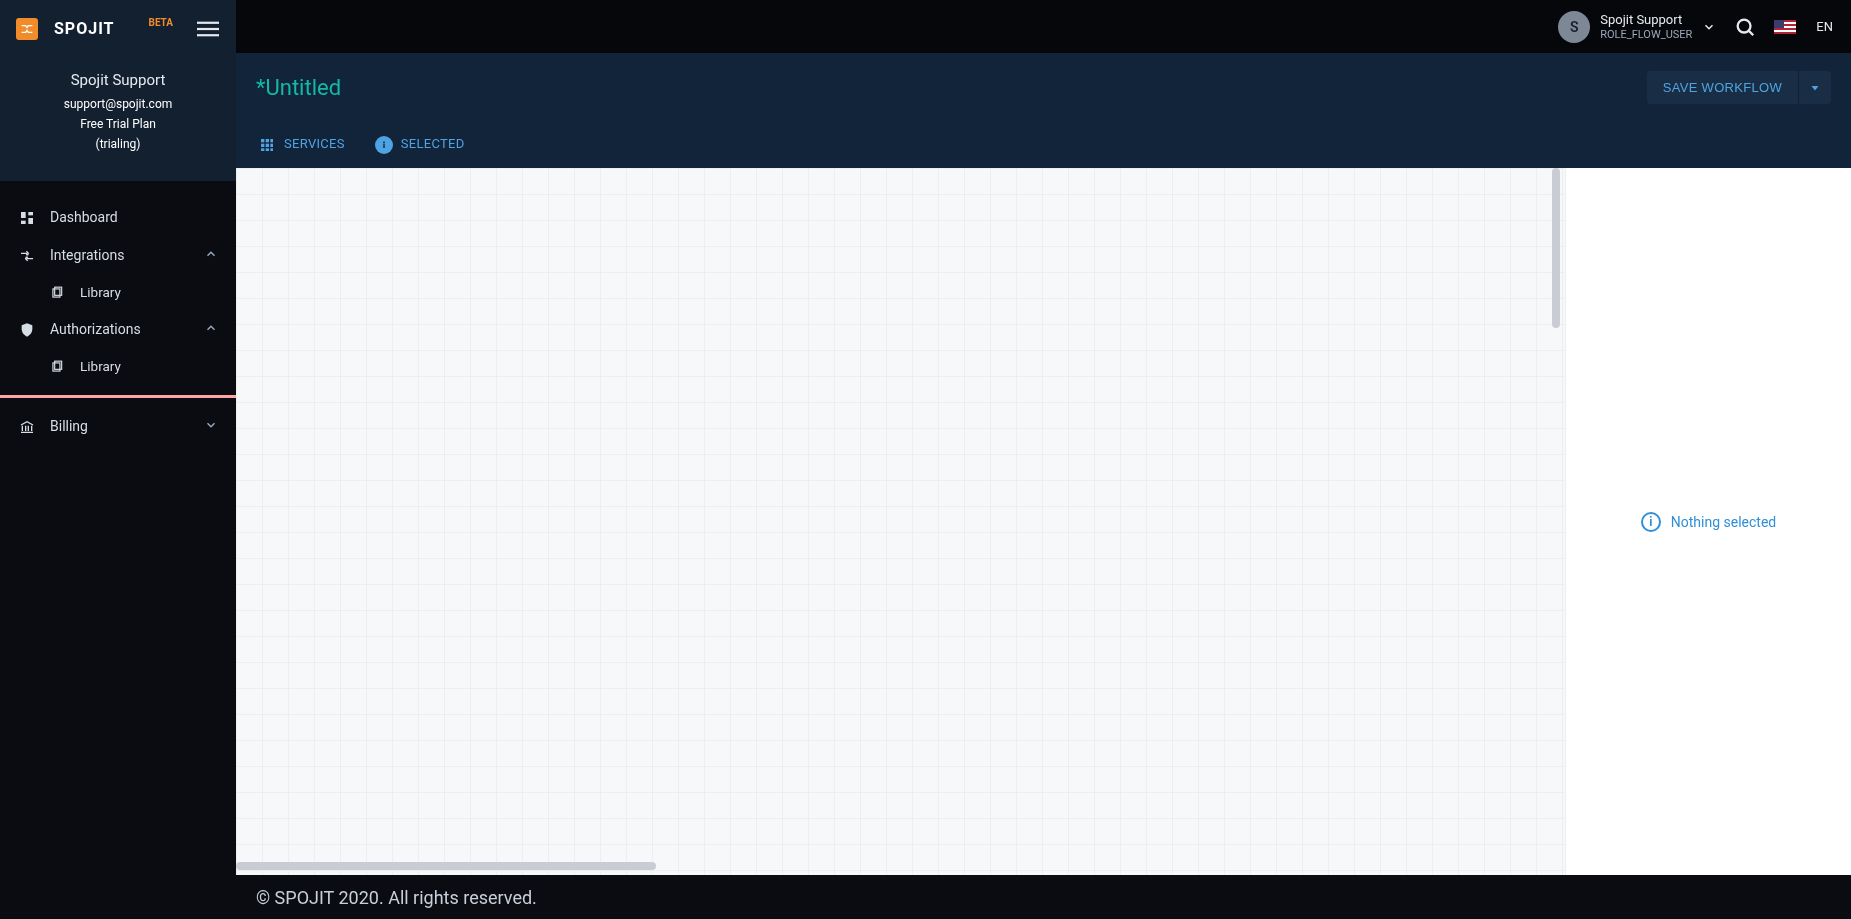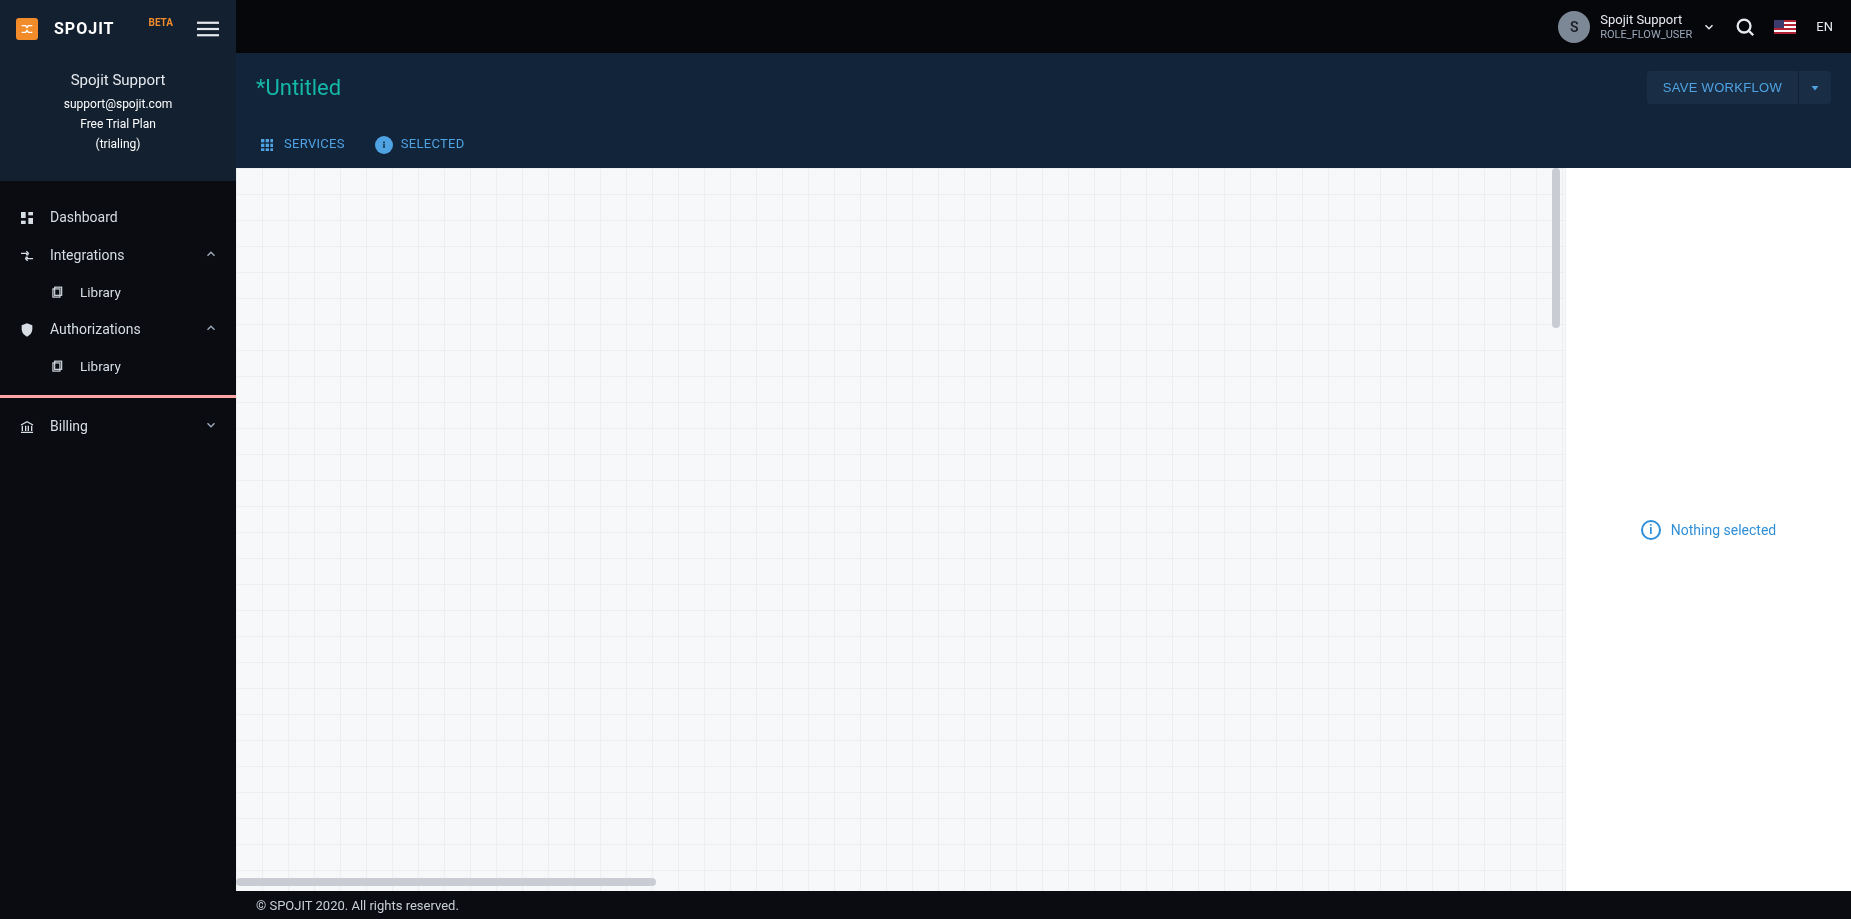--- a/index.html
+++ b/index.html
@@ -49,21 +49,21 @@
   .tab { display:flex; align-items:flex-start; gap:8px; color:#4fa3e3; font-size:13px; padding:10px 2px 14px 2px; cursor:pointer; letter-spacing:0.3px;}
   .tab .tab-icon { width:18px; height:18px; display:flex; align-items:center; justify-content:center;}
   .tab .tab-icon.info-filled { background:#4fa3e3; color:#11243a; border-radius:50%;}
   .content-row { flex:1; display:flex; min-height:0; background:#fff;}
   .canvas { flex:1; min-width:0; overflow:hidden; position:relative; background-color:#f7f8fa;
     background-image:linear-gradient(#eceef2 1px, transparent 1px),linear-gradient(90deg,#eceef2 1px, transparent 1px);
     background-size:26px 26px; }
   .rightpanel { width:286px; flex-shrink:0; background:#fff; border-left:1px solid #eceef2; padding:24px 16px; display:flex; justify-content:center;}
   .nothing { display:flex; align-items:center; gap:10px; color:#2f8fd8; font-size:14px;}
   .nothing .info-outline { width:20px; height:20px; border:2px solid #2f8fd8; border-radius:50%; display:flex; align-items:center; justify-content:center; font-size:12px; font-weight:700;}
-  .footer { height:28px; background:#0a0c12; display:flex; align-items:center; padding:0 20px; color:#c9cfd8; font-size:13px;}
+  .footer { height:44px; background:#0a0c12; display:flex; align-items:center; padding:0 20px; color:#c9cfd8; font-size:18px;}
   svg { display:block; }
   
   .scrollbar-track { position:absolute; right:2px; top:0; bottom:0; width:14px;}
   .scrollbar-thumb-v { position:absolute; right:3px; top:0; width:8px; height:160px; background:#c9cdd3; border-radius:4px;}
   .scrollbar-track-h { position:absolute; left:0; right:14px; bottom:2px; height:14px;}
   .scrollbar-thumb-h { position:absolute; left:0; bottom:3px; height:8px; width:420px; background:#c9cdd3; border-radius:4px;}
 </style>
 </head>
 <body>
 

